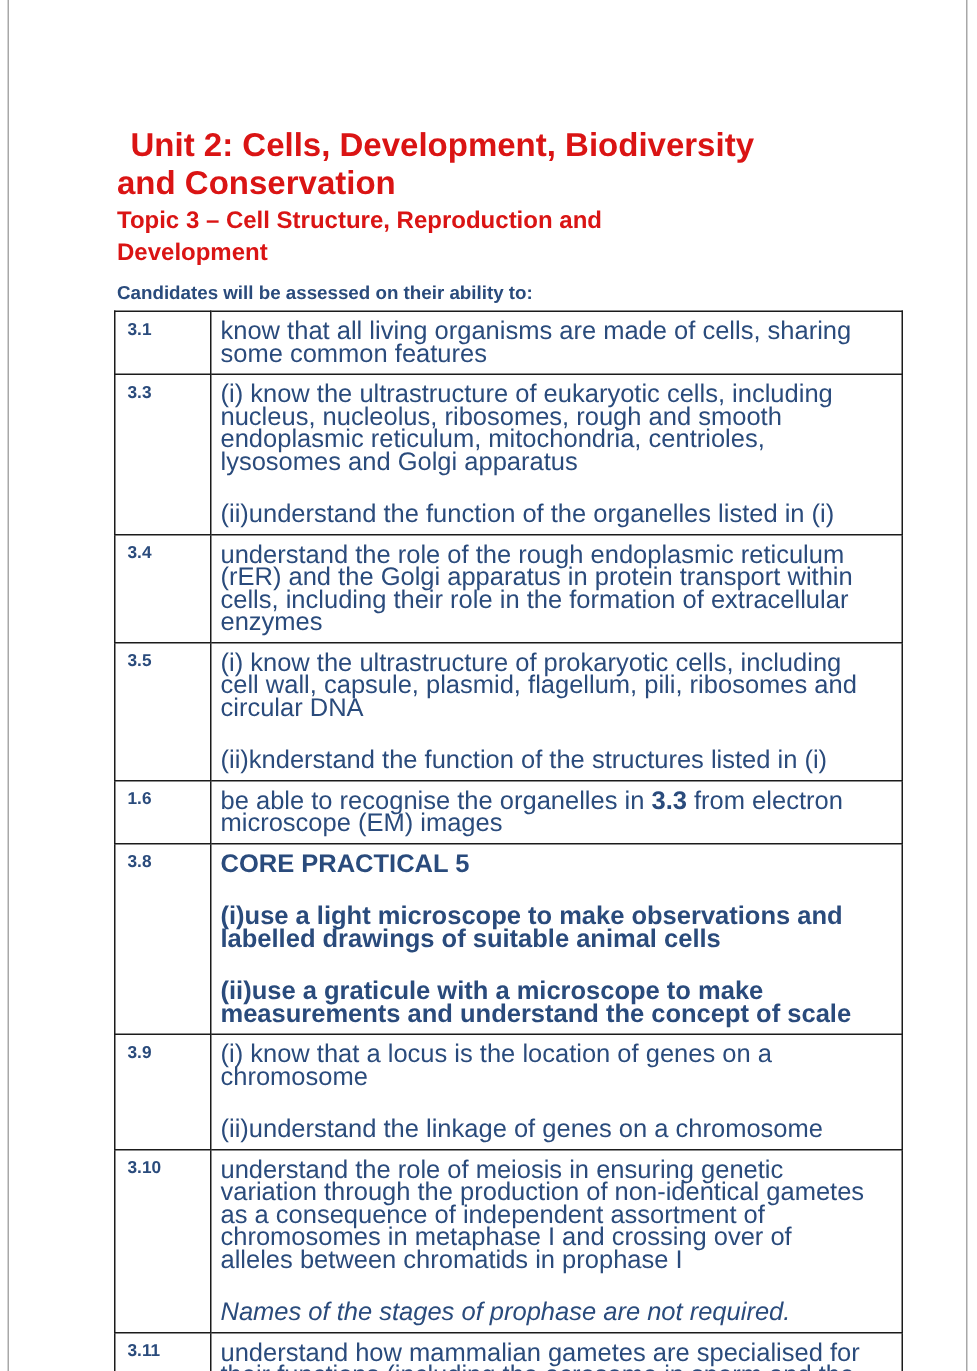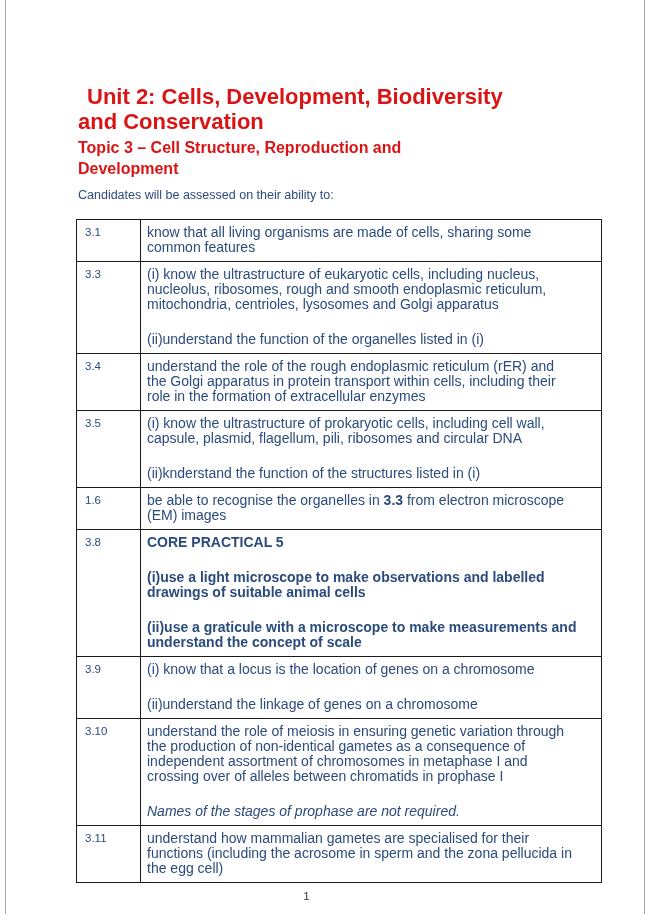--- a/index.html
+++ b/index.html
@@ -29,39 +29,39 @@
   }
   h1 .t1 { display: block; padding-left: 9px; }
   h1 .t2 { display: block; }
   h2 {
     margin: 3px 0 0 0;
     font-size: 16px; line-height: 21px; font-weight: bold;
     color: var(--heading_red, #da1414);
   }
   h2 span { display: block; }
   .intro {
-    margin-top: 9px; margin-bottom: 17px;
-    font-size: 12.5px; font-weight: normal;
+    margin-top: 9px; margin-bottom: 5px;
+    font-size: 12.5px; font-weight: bold;
     color: var(--body_navy, #2a4b7c);
   }
   table.spec-table {
     border-collapse: collapse;
     width: 526px; margin-left: -2px;
     color: var(--body_navy, #2a4b7c);
     table-layout: fixed;
   }
   .spec-table td { border: 1px solid var(--table_border, #1b1b1b); vertical-align: top; }
   td.num {
     width: 51px;
     padding: 5px 4px 5px 8px;
-    font-weight: normal; font-size: 11.5px; line-height: 15px;
+    font-weight: bold; font-size: 11.5px; line-height: 15px;
   }
   td.desc {
     padding: 5px 24px 6px 6px;
-    font-size: 14px; line-height: 15px;
+    font-size: 17px; line-height: 15px;
   }
   td.desc p { margin: 0; }
   td.desc p + p { margin-top: 20px; }
   p.sub, p.bold-sub { margin-left: 19px; }
   p.bold, p.bold-sub { font-weight: bold; }
   p.italic { font-style: italic; }
   .seg-bold { font-weight: bold; }
   .page-number {
     margin-top: 7px; text-align: center;
     font-size: 11.5px; color: #333a4a;

